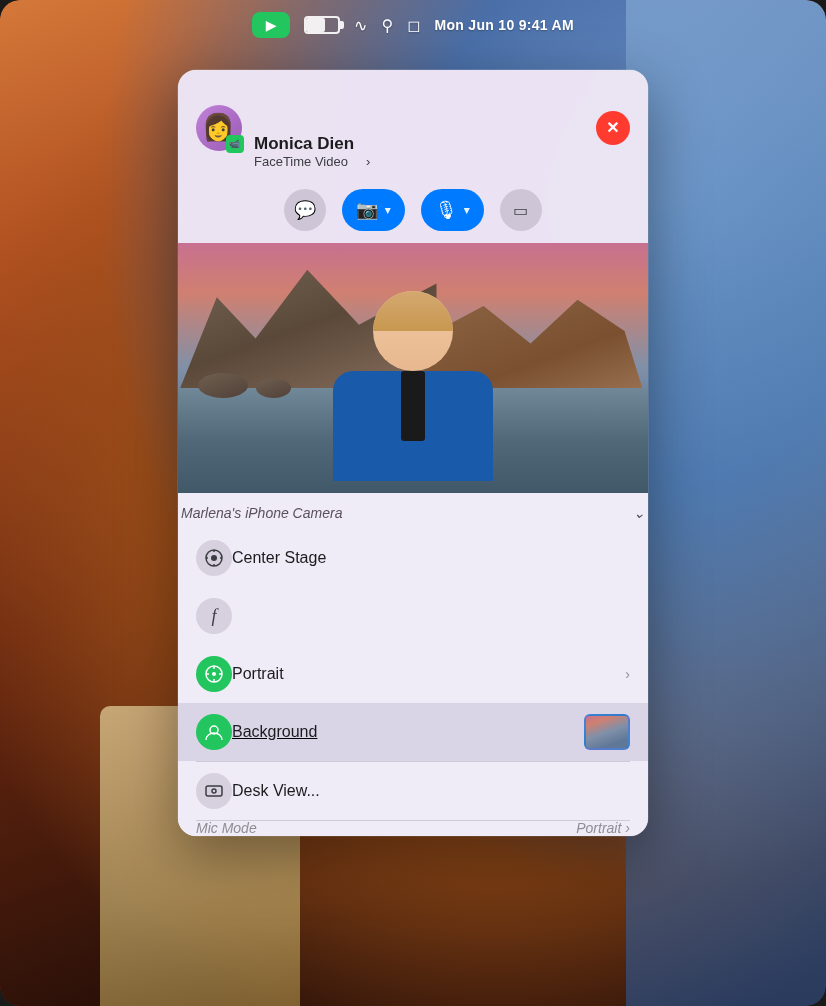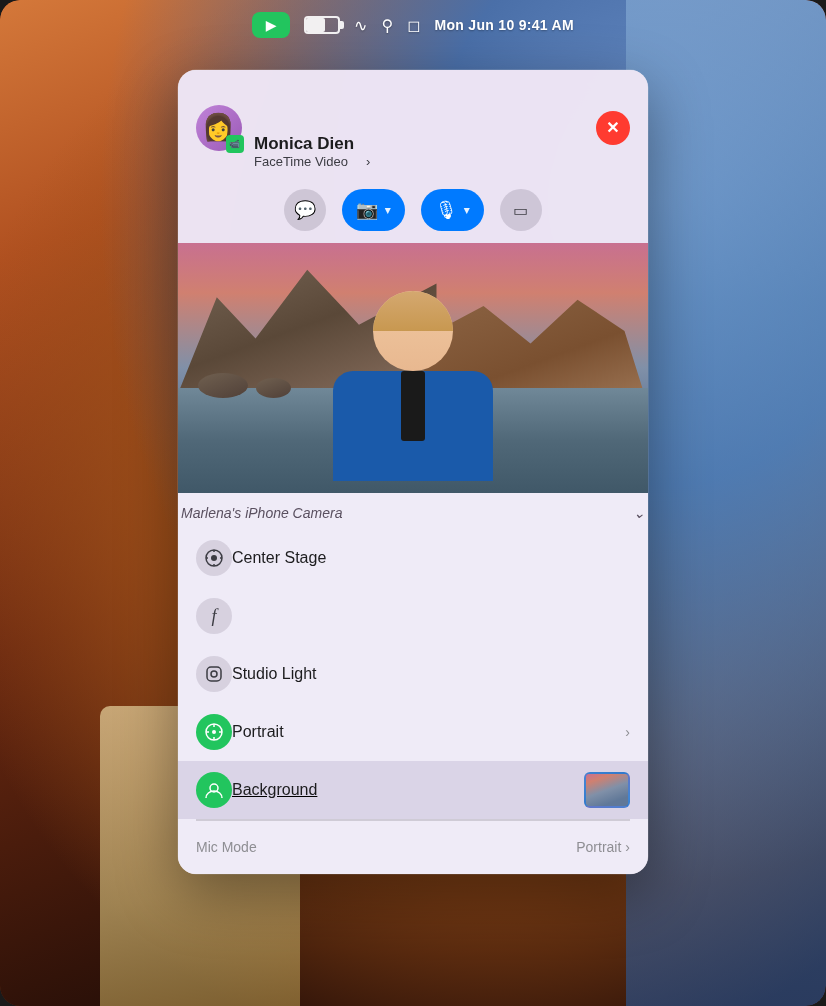--- a/index.html
+++ b/index.html
@@ -424,24 +424,25 @@
       );
     }
 
     .divider {
       height: 0.5px;
       background: rgba(60, 60, 67, 0.18);
       margin: 0 18px;
     }
 
     .mic-mode-row {
-      padding: 19px 18px;
+      padding: 0 18px;
       display: flex;
       align-items: flex-end;
       justify-content: space-between;
+      font-style: italic;
     }
 
     .mic-mode-label {
       font-size: 14px;
       color: #8e8e93;
     }
 
     .mic-mode-value {
       font-size: 14px;
       color: #8e8e93;
@@ -555,29 +556,20 @@
       </div>
       <span class="item-label">Center Stage</span>
     </div>
 
     <div class="dropdown-item">
       <div class="item-icon">
         <span style="font-style:italic;font-size:18px;font-family:Georgia,serif;">f</span>
       </div>
     </div>
 
-    <div class="dropdown-item">
-      <div class="item-icon">
-        <svg width="20" height="20" viewBox="0 0 20 20" fill="none">
-          <rect x="3" y="3" width="14" height="14" rx="4" stroke="#3c3c43" stroke-width="1.5" fill="none"></rect>
-          <circle cx="10" cy="10" r="3" stroke="#3c3c43" stroke-width="1.5" fill="none"></circle>
-        </svg>
-      </div>
-      <span class="item-label">Studio Light</span>
-    </div>
 
     <div class="dropdown-item">
       <div class="item-icon green">
         <svg width="20" height="20" viewBox="0 0 20 20" fill="none">
           <circle cx="10" cy="10" r="8" stroke="white" stroke-width="1.5" fill="none"></circle>
           <circle cx="10" cy="10" r="2" fill="white"></circle>
           <line x1="10" y1="2" x2="10" y2="5" stroke="white" stroke-width="1.5"></line>
           <line x1="10" y1="15" x2="10" y2="18" stroke="white" stroke-width="1.5"></line>
           <line x1="2" y1="10" x2="5" y2="10" stroke="white" stroke-width="1.5"></line>
           <line x1="15" y1="10" x2="18" y2="10" stroke="white" stroke-width="1.5"></line>
@@ -599,20 +591,29 @@
       <span class="item-label">Background</span>
       <div class="item-right">
         <div class="item-thumbnail">
           <div class="thumb-inner"></div>
         </div>
       </div>
     </div>
 
     <div class="divider"></div>
 
+    <div class="dropdown-item">
+      <div class="item-icon">
+        <svg width="20" height="20" viewBox="0 0 20 20" fill="none">
+          <rect x="2" y="5" width="16" height="10" rx="2" stroke="#3c3c43" stroke-width="1.5" fill="none"></rect>
+          <circle cx="10" cy="10" r="2" stroke="#3c3c43" stroke-width="1.5" fill="none"></circle>
+        </svg>
+      </div>
+      <span class="item-label">Desk View...</span>
+    </div>
 
     <div class="divider"></div>
 
     <div class="mic-mode-row">
       <span class="mic-mode-label">Mic Mode</span>
       <span class="mic-mode-value">
         <span>Portrait</span>
         <span>›</span>
       </span>
     </div>

